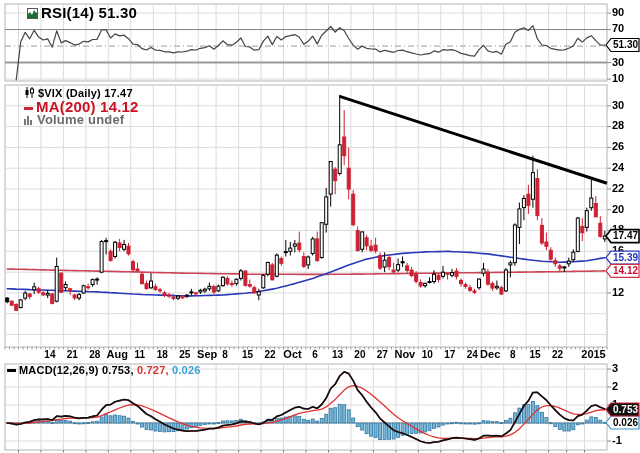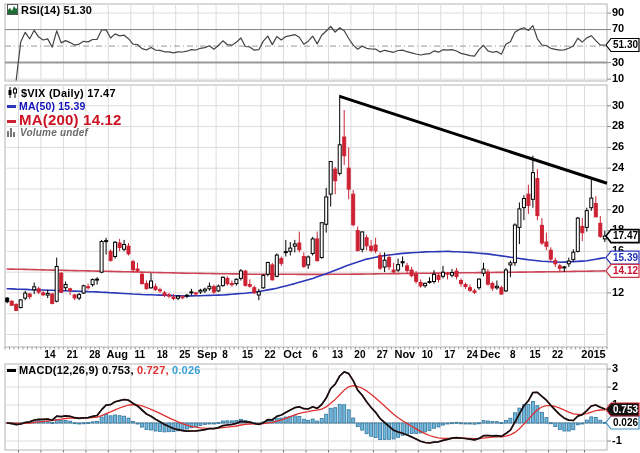--- a/index.html
+++ b/index.html
@@ -1,28 +1,28 @@
 <!DOCTYPE html>
 <html><head>
 <meta charset="utf-8">
 <style>
   html,body{margin:0;padding:0;background:#fff;}
   #stage{position:relative;width:640px;height:453px;background:#fff;overflow:hidden;
          font-family:"Liberation Sans",sans-serif;}
   #chart-svg{position:absolute;left:0;top:0;}
   .legend{position:absolute;white-space:nowrap;font-weight:bold;letter-spacing:.2px;}
-  .legend .row{height:13px;line-height:13px;font-size:11px;}
+  .legend .row{height:13px;line-height:13px;font-size:11px;padding-left:17px;}
   .ic{display:inline-block;vertical-align:-1px;margin-right:3px;}
   .dash{display:inline-block;width:9px;height:3px;vertical-align:2px;margin-right:3px;}
-  #rsi-legend{left:7px;top:4px;font-size:11px;color:#000;}
+  #rsi-legend{left:7px;top:4px;font-size:15px;color:#000;padding-left:20px;}
   #main-legend{left:7px;top:87px;}
   #main-legend .t1{font-size:11px;color:#000;}
   #main-legend .t2{font-size:10.5px;color:#1111bb;}
   #main-legend .t3{font-size:15px;color:#cc1122;}
-  #main-legend .t4{font-size:10px;color:#6b6b6b;font-style:italic;}
+  #main-legend .t4{font-size:13px;color:#6b6b6b;}
   #macd-legend{left:7px;top:364px;font-size:11px;color:#000;}
   #macd-legend .sig{color:#e03030;margin-top:47px;}
   #macd-legend .hist{color:#3aa0d8;}
 </style>
 </head>
 <body>
 
 <div id="stage">
   <svg id="chart-svg" width="640" height="453">
       <rect x="5" y="4" width="602" height="77" fill="#fff" stroke="#b3b3b3"></rect>
@@ -791,23 +791,20 @@
     <div class="row t1">
       <span class="ic">
         <svg width="11" height="11">
             <line x1="3" y1="0" x2="3" y2="11" stroke="#000"></line>
             <rect x="1.5" y="3" width="3" height="5" fill="#000"></rect>
             <line x1="8" y1="0" x2="8" y2="11" stroke="#000"></line>
             <rect x="6.5" y="2" width="3" height="4" fill="#fff" stroke="#000"></rect>
           </svg>
       </span><span>$VIX (Daily) 17.47</span>
     </div>
-    <div class="row t2">
-      <span class="dash" style="background:#2b38b8"></span><span>MA(50) 15.39</span>
-    </div>
     <div class="row t3">
       <span class="dash" style="background:#cc2233"></span><span>MA(200) 14.12</span>
     </div>
     <div class="row t4">
       <span class="ic">
         <svg width="10" height="10">
             <rect x="0" y="4" width="2" height="6" fill="#777"></rect>
             <rect x="3" y="1" width="2" height="9" fill="#777"></rect>
             <rect x="6" y="5" width="2" height="5" fill="#777"></rect>
           </svg>

